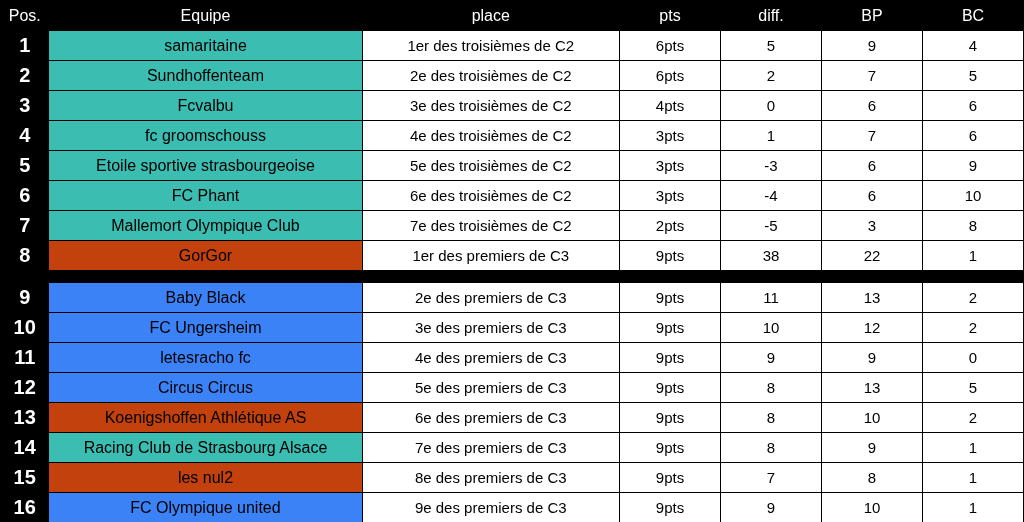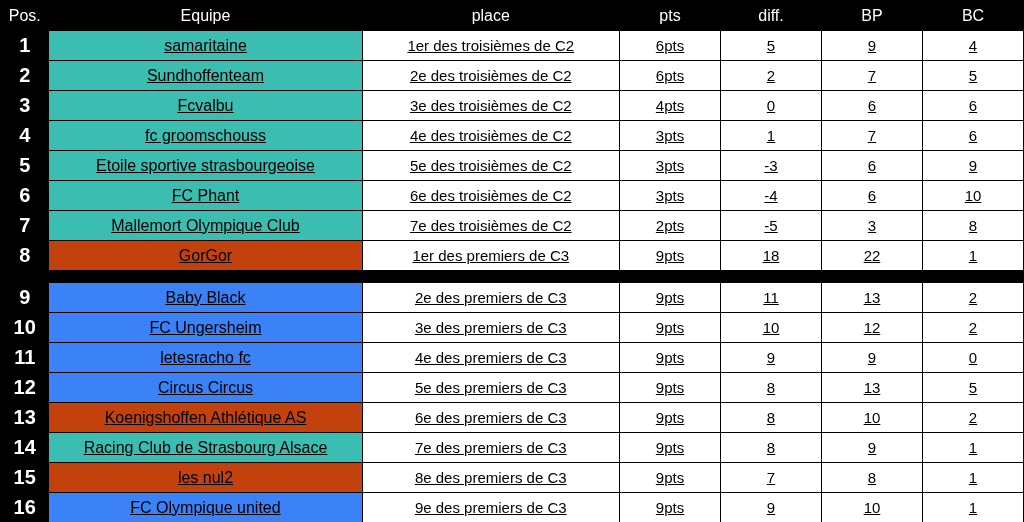--- a/index.html
+++ b/index.html
@@ -7,21 +7,20 @@
       font-family: Arial, sans-serif;
       background: #000;
       width: 1024px;
       height: 522px;
       overflow: hidden;
     }
     table {
       border-collapse: collapse;
       width: 100%;
       table-layout: fixed;
-      text-decoration: underline;
     }
     th, td {
       border: 1px solid #000;
       text-align: center;
       height: 30px;
       font-size: 15px;
       padding: 0 2px;
       overflow: hidden;
       white-space: nowrap;
     }
@@ -142,21 +141,21 @@
         <td class="plain">2pts</td>
         <td class="plain">-5</td>
         <td class="plain">3</td>
         <td class="plain">8</td>
       </tr>
       <tr>
         <td class="pos-cell">8</td>
         <td class="team-cell team-yellow">GorGor</td>
         <td class="plain">1er des premiers de C3</td>
         <td class="plain">9pts</td>
-        <td class="plain">18</td>
+        <td class="plain">38</td>
         <td class="plain">22</td>
         <td class="plain">1</td>
       </tr>
       <tr class="gap">
         <td colspan="7"></td>
       </tr>
       <tr>
         <td class="pos-cell">9</td>
         <td class="team-cell team-green">Baby Black</td>
         <td class="plain">2e des premiers de C3</td>

